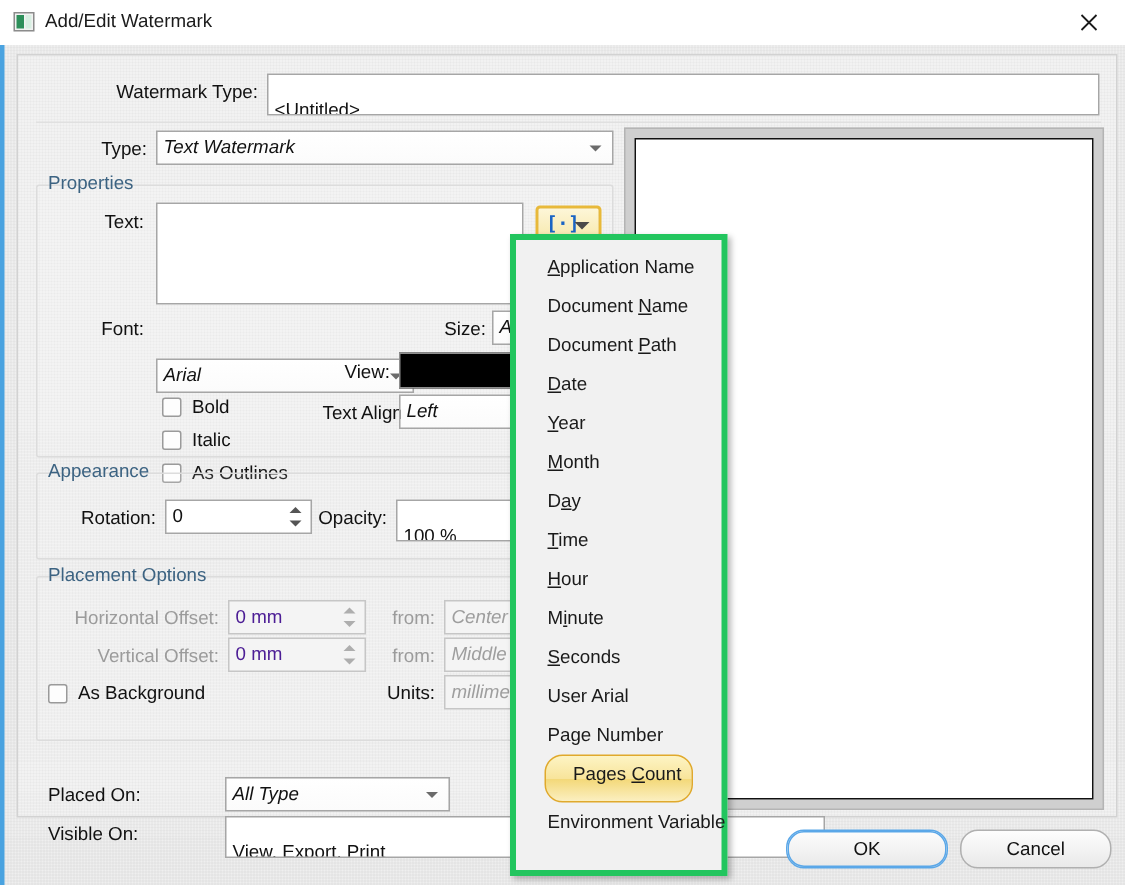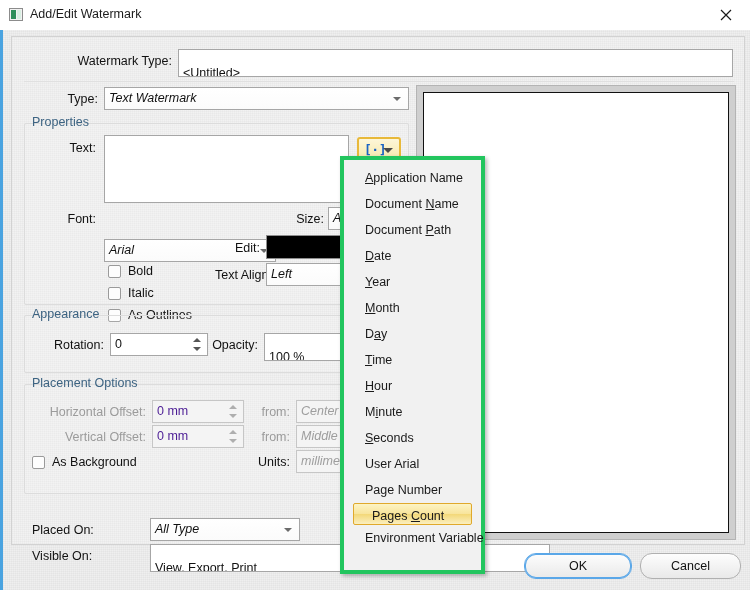--- a/index.html
+++ b/index.html
@@ -261,24 +261,24 @@
     line-height: 26px;
     padding-left: 21px;
     font-size: 12.5px;
     color: #1a1a1a;
     white-space: nowrap;
     box-sizing: border-box;
   }
   .menu-item.selected {
     background: linear-gradient(#fdf4c4, #f8e49b 50%, #f3d878 51%, #fbefc0);
     border: 1px solid #e0a92c;
-    border-radius: 2px;
-    margin: 0 9px;
+    border-radius: 12px;
+    margin: 0 19px;
     padding-left: 18px;
-    height: 22px;
+    height: 32px;
     line-height: 24px;
   }
   .menu-item u { text-decoration: underline; }
 </style>
 </head>
 <body>
 
 <div id="root">
 
   <div id="titlebar">
@@ -331,21 +331,21 @@
 
       <div class="cbox" style="left:96px; top:228px;"></div>
       <div class="lbl" style="left:116px; top:227px;">Bold</div>
 
       <div class="cbox" style="left:96px; top:250px;"></div>
       <div class="lbl" style="left:116px; top:249px;">Italic</div>
 
       <div class="cbox" style="left:96px; top:272px;"></div>
       <div class="lbl" style="left:116px; top:271px;">As Outlines</div>
 
-      <div class="lbl right" style="left:200px; top:204px; width:48px;">Edit:</div>
+      <div class="lbl right" style="left:200px; top:204px; width:48px;">View:</div>
       <div id="color-swatch" style="left:254px; top:198px; width:96px; height:24px;"></div>
 
       <div class="lbl right" style="left:180px; top:231px; width:80px;">Text Align:</div>
       <div class="combo" style="left:254px; top:226px; width:96px; height:23px;">
         <span>Left</span>
       </div>
 
       <div class="group" style="left:12px; top:278px; width:385px; height:58px;"></div>
       <div class="group-title" style="left:20px; top:270px;">Appearance</div>
 

